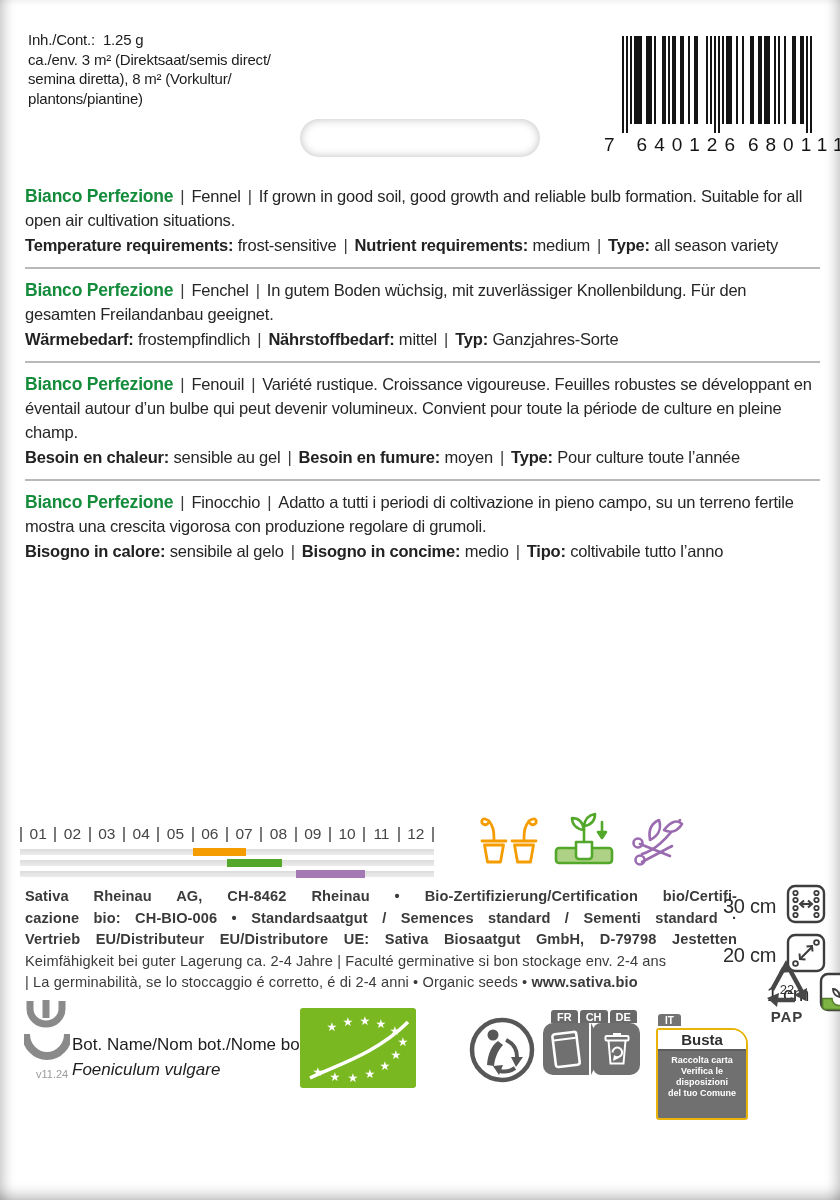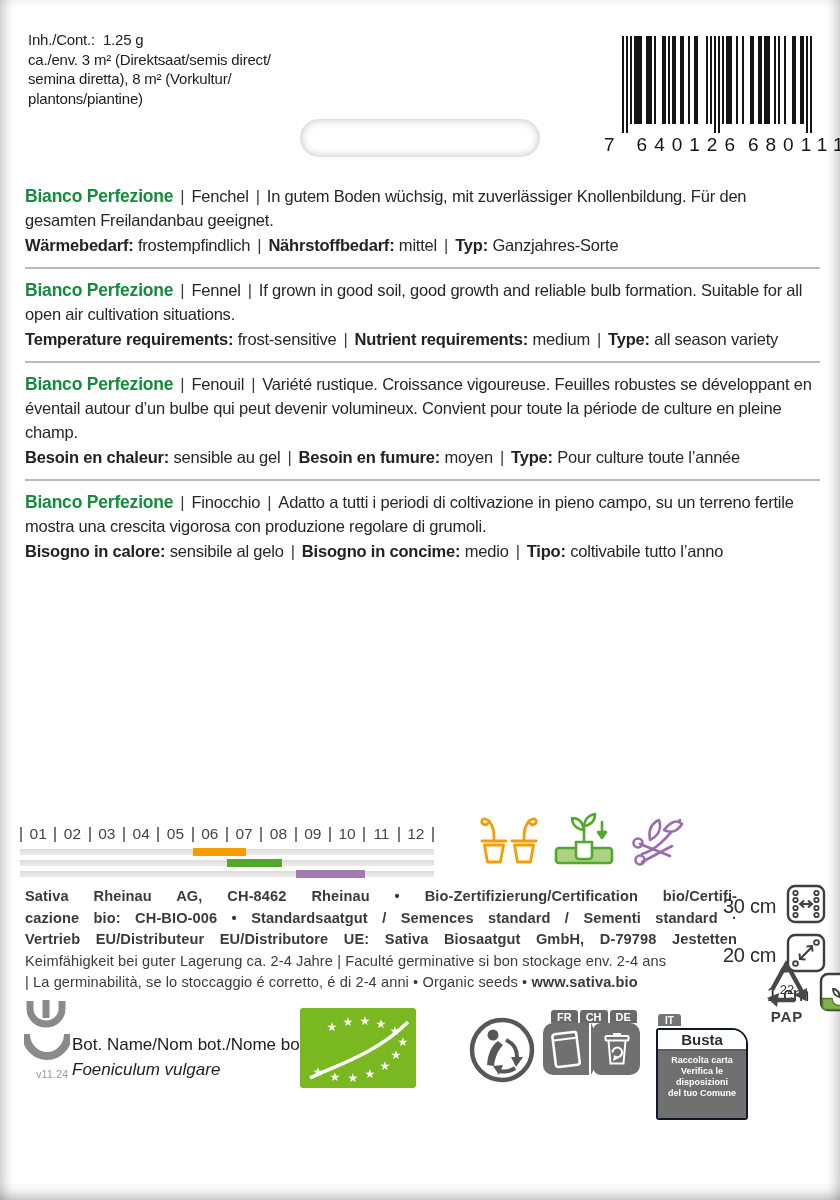--- a/index.html
+++ b/index.html
@@ -61,21 +61,21 @@
   .triman{position:absolute;left:468px;top:1016px;}
   .sort-badge{position:absolute;left:543px;top:1010px;width:110px;}
   .sort-tabs{display:flex;gap:2px;margin-left:8px;}
   .sort-tab{background:#696969;color:#fff;font-size:11px;font-weight:bold;padding:1px 6px 0 6px;border-radius:3px 3px 0 0;}
   .sort-body{display:flex;align-items:stretch;height:52px;}
   .sort-left{width:46px;background:#707070;border-radius:10px 0 0 10px;display:flex;align-items:center;justify-content:center;}
   .sort-arrow{width:0;height:0;border-top:26px solid transparent;border-bottom:26px solid transparent;border-left:13px solid #707070;margin-left:2px;}
   .sort-right{width:47px;background:#707070;border-radius:8px 10px 10px 8px;margin-left:-11px;display:flex;align-items:center;justify-content:center;}
   .busta{position:absolute;left:656px;top:1010px;width:92px;}
   .busta-tab{display:inline-block;background:#737373;color:#fff;font-size:10px;font-weight:bold;padding:1px 7px 0 7px;border-radius:3px 3px 0 0;margin-left:2px;}
-  .busta-box{border:2px solid #0f172a;border-radius:3px 16px 3px 3px;overflow:hidden;}
+  .busta-box{border:2px solid #eab308;border-radius:3px 16px 3px 3px;overflow:hidden;}
   .busta-title{background:#fff;color:#2e2e2e;font-weight:bold;font-size:15px;text-align:center;padding:1px 0;border-bottom:2px solid #5d5d5d;}
   .busta-lines{background:#707070;color:#fff;font-size:9px;line-height:11px;text-align:center;padding:4px 1px 19px 1px;font-weight:bold;}
   .pap{position:absolute;left:758px;top:958px;width:58px;text-align:center;}
   .pap-label{font-size:15px;font-weight:bold;color:#3d3d3d;letter-spacing:1px;margin-top:-4px;}
 </style>
 </head>
 <body>
 
 <div class="page">
 
@@ -190,33 +190,33 @@
       <span class="bc-first">7</span>
       <span class="bc-left">640126</span>
       <span class="bc-right">680111</span>
     </div>
   </div>
 
   <div class="blocks">
 
     <div class="block">
       <div>
+        <span class="vname">Bianco Perfezione</span><span class="sep">|</span><span>Fennel</span><span class="sep">|</span><span>If grown in good soil, good growth and reliable bulb formation. Suitable for all open air cultivation situations.</span>
+      </div>
+      <div class="reqs">
+        <b>Temperature requirements:</b> <span>frost-sensitive</span><span class="sep">|</span><b>Nutrient requirements:</b> <span>medium</span><span class="sep">|</span><b>Type:</b> <span>all season variety</span>
+      </div>
+    </div>
+
+    <div class="block">
+      <div>
         <span class="vname">Bianco Perfezione</span><span class="sep">|</span><span>Fenchel</span><span class="sep">|</span><span>In gutem Boden wüchsig, mit zuverlässiger Knollenbildung. Für den gesamten Freilandanbau geeignet.</span>
       </div>
       <div class="reqs">
         <b>Wärmebedarf:</b> <span>frostempfindlich</span><span class="sep">|</span><b>Nährstoffbedarf:</b> <span>mittel</span><span class="sep">|</span><b>Typ:</b> <span>Ganzjahres-Sorte</span>
-      </div>
-    </div>
-
-    <div class="block">
-      <div>
-        <span class="vname">Bianco Perfezione</span><span class="sep">|</span><span>Fennel</span><span class="sep">|</span><span>If grown in good soil, good growth and reliable bulb formation. Suitable for all open air cultivation situations.</span>
-      </div>
-      <div class="reqs">
-        <b>Temperature requirements:</b> <span>frost-sensitive</span><span class="sep">|</span><b>Nutrient requirements:</b> <span>medium</span><span class="sep">|</span><b>Type:</b> <span>all season variety</span>
       </div>
     </div>
 
     <div class="block">
       <div>
         <span class="vname">Bianco Perfezione</span><span class="sep">|</span><span>Fenouil</span><span class="sep">|</span><span>Variété rustique. Croissance vigoureuse. Feuilles robustes se développant en éventail autour d’un bulbe qui peut devenir volumineux. Convient pour toute la période de culture en pleine champ.</span>
       </div>
       <div class="reqs">
         <b>Besoin en chaleur:</b> <span>sensible au gel</span><span class="sep">|</span><b>Besoin en fumure:</b> <span>moyen</span><span class="sep">|</span><b>Type:</b> <span>Pour culture toute l’année</span>
       </div>

